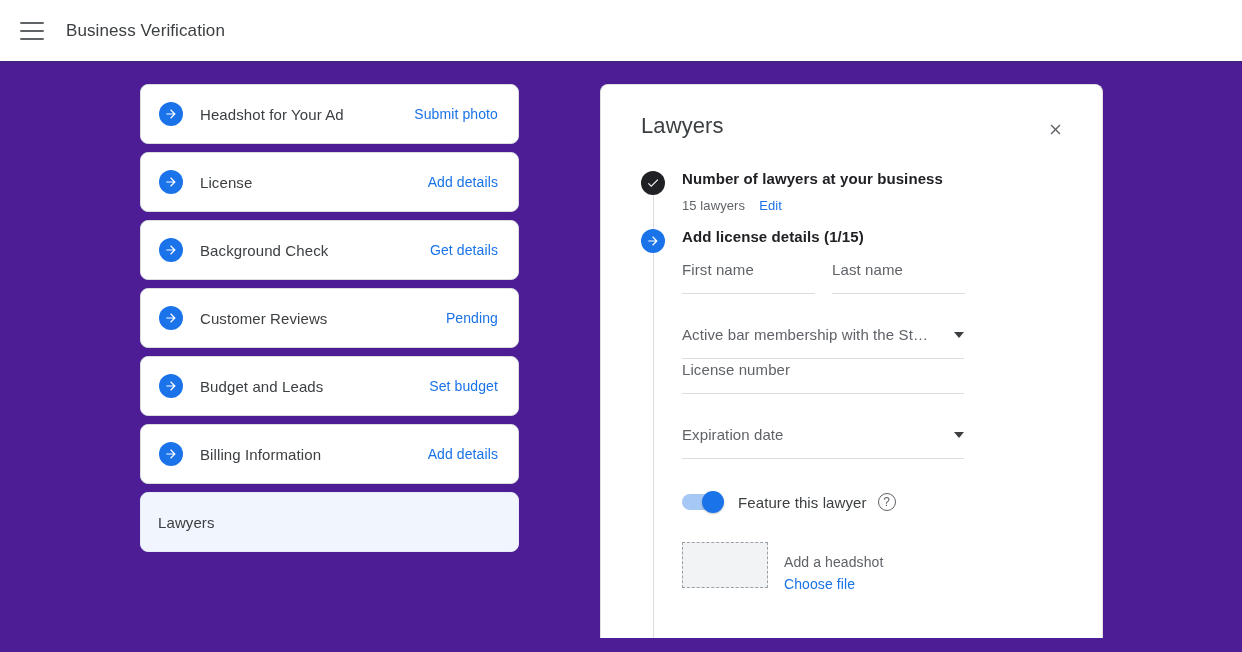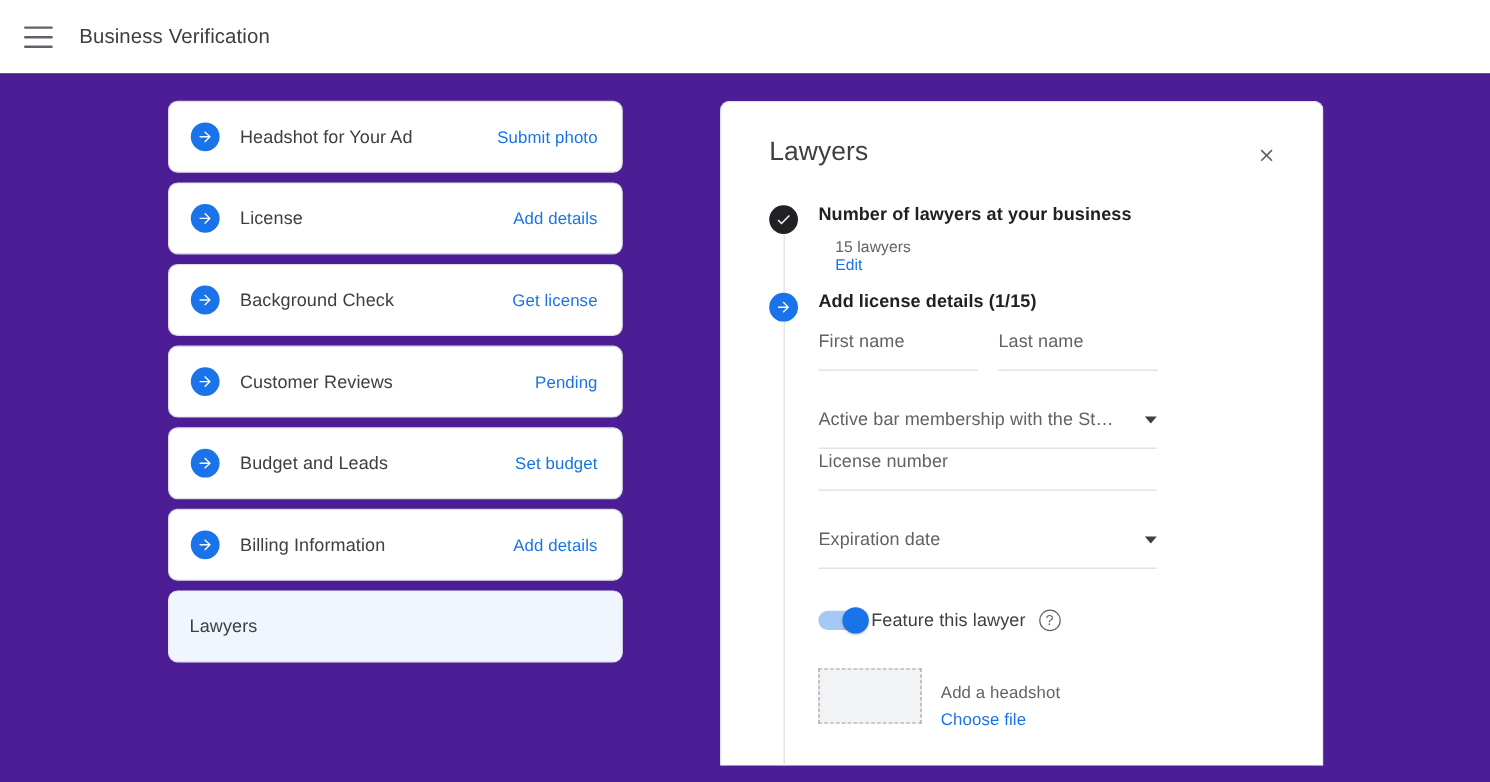--- a/index.html
+++ b/index.html
@@ -179,21 +179,20 @@
     color: #202124;
     letter-spacing: 0.1px;
   }
   .stage-sub {
     margin-top: 11px;
     font-size: 13px;
     color: #5f6368;
     letter-spacing: 0.1px;
     display: flex;
     align-items: baseline;
-    flex-direction: column;
   }
   .edit-link {
     color: #1a73e8;
     margin-left: 14px;
     cursor: pointer;
   }
   .stage-gap { height: 15px; }
 
   
   .form-area { padding-left: 41px; }
@@ -253,21 +252,21 @@
     position: absolute;
     right: -2px;
     top: -3px;
     width: 22px;
     height: 22px;
     border-radius: 50%;
     background: #1a73e8;
     box-shadow: 0 1px 2px rgba(60,64,67,0.3);
   }
   .toggle-label {
-    margin-left: 4px;
+    margin-left: 16px;
     font-size: 15px;
     color: #3c4043;
     letter-spacing: 0.1px;
   }
   .help-icon {
     margin-left: 11px;
     width: 18px;
     height: 18px;
     border-radius: 50%;
     border: 1.5px solid #5f6368;
@@ -343,21 +342,21 @@
       <div class="step-action">Add details</div>
     </div>
 
     <div class="step-card">
       <div class="arrow-circle">
         <svg width="14" height="14" viewBox="0 0 24 24">
             <path fill="#ffffff" d="M12 4l-1.41 1.41L16.17 11H4v2h12.17l-5.58 5.59L12 20l8-8z"></path>
           </svg>
       </div>
       <div class="step-label">Background Check</div>
-      <div class="step-action">Get license</div>
+      <div class="step-action">Get details</div>
     </div>
 
     <div class="step-card">
       <div class="arrow-circle">
         <svg width="14" height="14" viewBox="0 0 24 24">
             <path fill="#ffffff" d="M12 4l-1.41 1.41L16.17 11H4v2h12.17l-5.58 5.59L12 20l8-8z"></path>
           </svg>
       </div>
       <div class="step-label">Customer Reviews</div>
       <div class="step-action">Pending</div>

